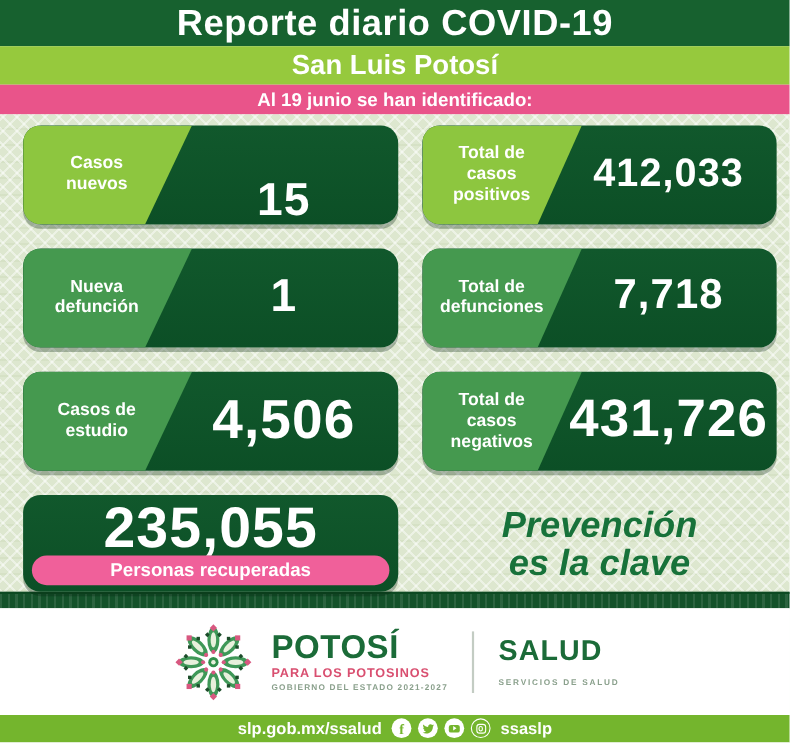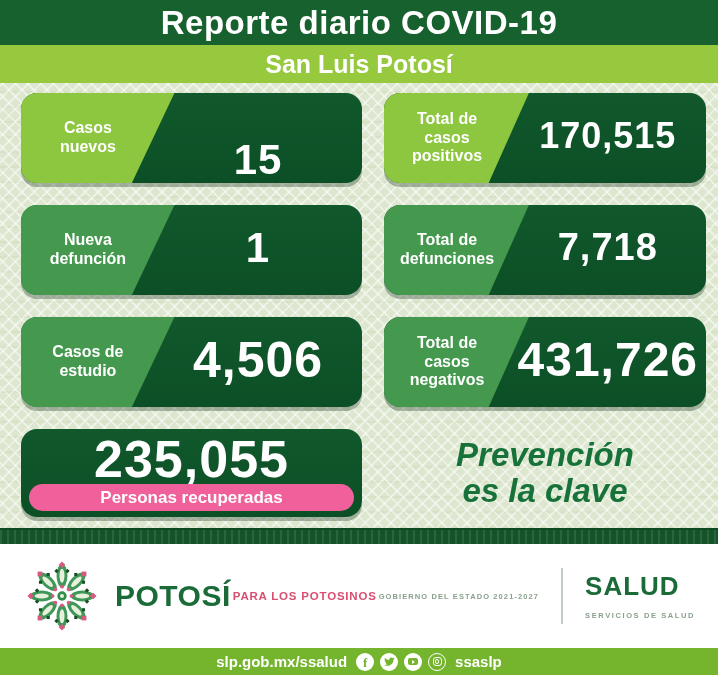--- a/index.html
+++ b/index.html
@@ -97,21 +97,21 @@
   
   .dark-strip{
     height:16px;background-color:#14522a;
     background-image:repeating-linear-gradient(90deg, rgba(255,255,255,.10) 0 2px, transparent 2px 7px);
     border-top:2px solid #0d4a22;
   }
 
   
   .footer{height:104px;background:#fff;display:flex;align-items:center;justify-content:center;gap:14px;}
   .emblem{width:78px;height:78px;flex:0 0 auto;}
-  .brand-block{display:flex;flex-direction:row;align-items:center;gap:2px;}
+  .brand-block{display:flex;flex-direction:column;align-items:flex-start;gap:2px;}
   .brand-name{color:var(--footer-green);font-size:30px;font-weight:800;letter-spacing:.5px;line-height:1;}
   .brand-tagline{color:var(--tagline-pink);font-size:11.5px;font-weight:800;letter-spacing:.8px;}
   .brand-sub{color:var(--gray-green);font-size:7.5px;font-weight:700;letter-spacing:1.1px;}
   .footer-divider{width:2px;height:56px;background:#c3ccc3;margin:0 8px;}
   .org-block{display:flex;flex-direction:column;align-items:flex-start;gap:12px;}
   .org-name{color:var(--footer-green);font-size:26px;font-weight:800;letter-spacing:1px;line-height:1;}
   .org-sub{color:var(--gray-green);font-size:7.5px;font-weight:700;letter-spacing:1.6px;}
 
   
   .bottom-bar{height:27px;background:var(--lime-dark);display:flex;align-items:center;justify-content:center;gap:9px;}
@@ -132,36 +132,39 @@
 <body>
 
 <div class="poster">
 
   <div class="top-band">
     <h1>Reporte diario COVID-19</h1>
   </div>
   <div class="sub-band">
     <h2>San Luis Potosí</h2>
   </div>
+  <div class="pink-band">
+    <span class="banner-text">Al 19 junio se han identificado:</span>
+  </div>
 
   <div class="content">
 
     <div class="stat-card">
       <div class="wedge lime"></div>
       <div class="stat-label">Casos
 nuevos</div>
       <div class="stat-value fs-a">15</div>
     </div>
 
     <div class="stat-card">
       <div class="wedge lime"></div>
       <div class="stat-label">Total de
 casos
 positivos</div>
-      <div class="stat-value fs-b">170,515</div>
+      <div class="stat-value fs-b">412,033</div>
     </div>
 
     <div class="stat-card">
       <div class="wedge green"></div>
       <div class="stat-label">Nueva
 defunción</div>
       <div class="stat-value fs-c">1</div>
     </div>
 
     <div class="stat-card">

